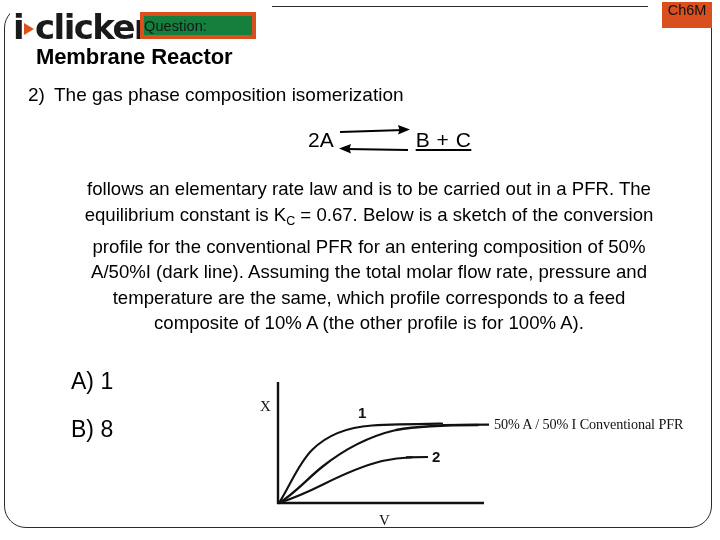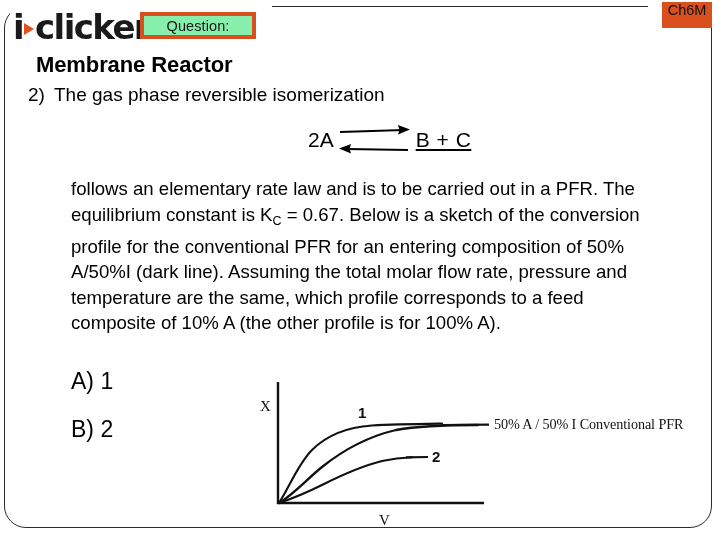--- a/index.html
+++ b/index.html
@@ -68,26 +68,26 @@
   }
   #logo .lg-word { display: inline-block; }
 
   
   #question-box {
     position: absolute;
     left: 140px;
     top: 12px;
     width: 116px;
     height: 27px;
-    background: #86efac;
+    background: #15803d;
     border: 4px solid #D9501E;
     box-sizing: border-box;
     display: flex;
     align-items: center;
-    justify-content: center;
+    justify-content: flex-start;
   }
   #question-box .qlabel {
     font-size: 14.5px;
     color: #161616;
     letter-spacing: 0.1px;
   }
 
   
   #chapter-badge {
     position: absolute;
@@ -100,21 +100,21 @@
     align-items: flex-start;
     justify-content: center;
     color: #111111;
     font-size: 14.5px;
   }
 
   
   #title {
     position: absolute;
     left: 36px;
-    top: 52px;
+    top: 44px;
     font-size: 22px;
     font-weight: bold;
     color: #000000;
     letter-spacing: -0.1px;
   }
 
   
   #stem {
     position: absolute;
     left: 28px;
@@ -151,21 +151,21 @@
 
   
   #body-text {
     position: absolute;
     left: 71px;
     top: 176px;
     width: 596px;
     font-size: 18.6px;
     line-height: 25.6px;
     color: #000000;
-    text-align: left;
+    text-align: center;
   }
   #body-text .sub {
     font-size: 12.5px;
     vertical-align: -0.28em;
     letter-spacing: 0;
   }
 
   
   .option {
     position: absolute;
@@ -223,21 +223,21 @@
   </div>
 
   <div id="chapter-badge">
     <span>Ch6M</span>
   </div>
 
   <div id="title">Membrane Reactor</div>
 
   <div id="stem">
     <span class="num">2)</span>
-    <span class="txt">The gas phase reversible isomerization</span>
+    <span class="txt">The gas phase composition isomerization</span>
   </div>
 
   <div id="equation">
     <span class="reactant">2A</span>
     <span class="arrows">
       <svg width="74" height="34" viewBox="0 0 74 34" aria-hidden="true">
 
         <line x1="2" y1="9" x2="66" y2="7" stroke="#000" stroke-width="2"></line>
         <polygon points="72,6.6 60,2 61.5,7 60,11.6" fill="#000"></polygon>
 
@@ -246,21 +246,21 @@
       </svg>
     </span>
     <span class="product">B + C</span>
   </div>
 
   <div id="body-text">
     <span>follows an elementary rate law and is to be carried out in a PFR. The equilibrium constant is K</span><span class="sub">C</span><span> = 0.67. Below is a sketch of the conversion profile for the conventional PFR for an entering composition of 50% A/50%I (dark line). Assuming the total molar flow rate, pressure and temperature are the same, which profile corresponds to a feed composite of 10% A (the other profile is for 100% A).</span>
   </div>
 
   <div class="option" id="option-a">A) 1</div>
-  <div class="option" id="option-b">B) 2</div>
+  <div class="option" id="option-b">B) 8</div>
 
   <div id="figure">
     <svg width="460" height="148" viewBox="0 0 460 148" aria-hidden="true">
 
       <line x1="32" y1="0" x2="32" y2="122" stroke="#111" stroke-width="2.4"></line>
 
       <line x1="31" y1="121" x2="238" y2="121" stroke="#111" stroke-width="2.4"></line>
 
       <path d="M33,121 C44,104 52,82 66,68 C82,52 104,45 126,43.5 C148,42.3 170,42.0 196,41.6" fill="none" stroke="#111" stroke-width="2.1" stroke-linecap="round"></path>
 

